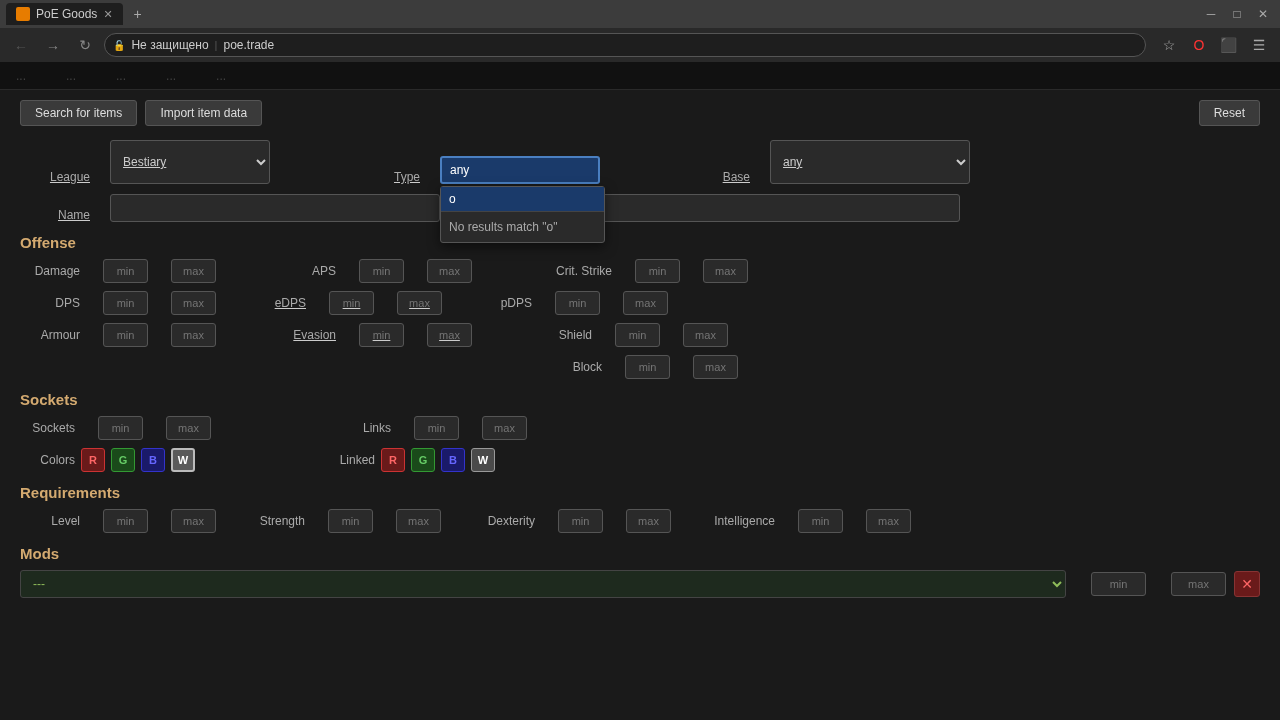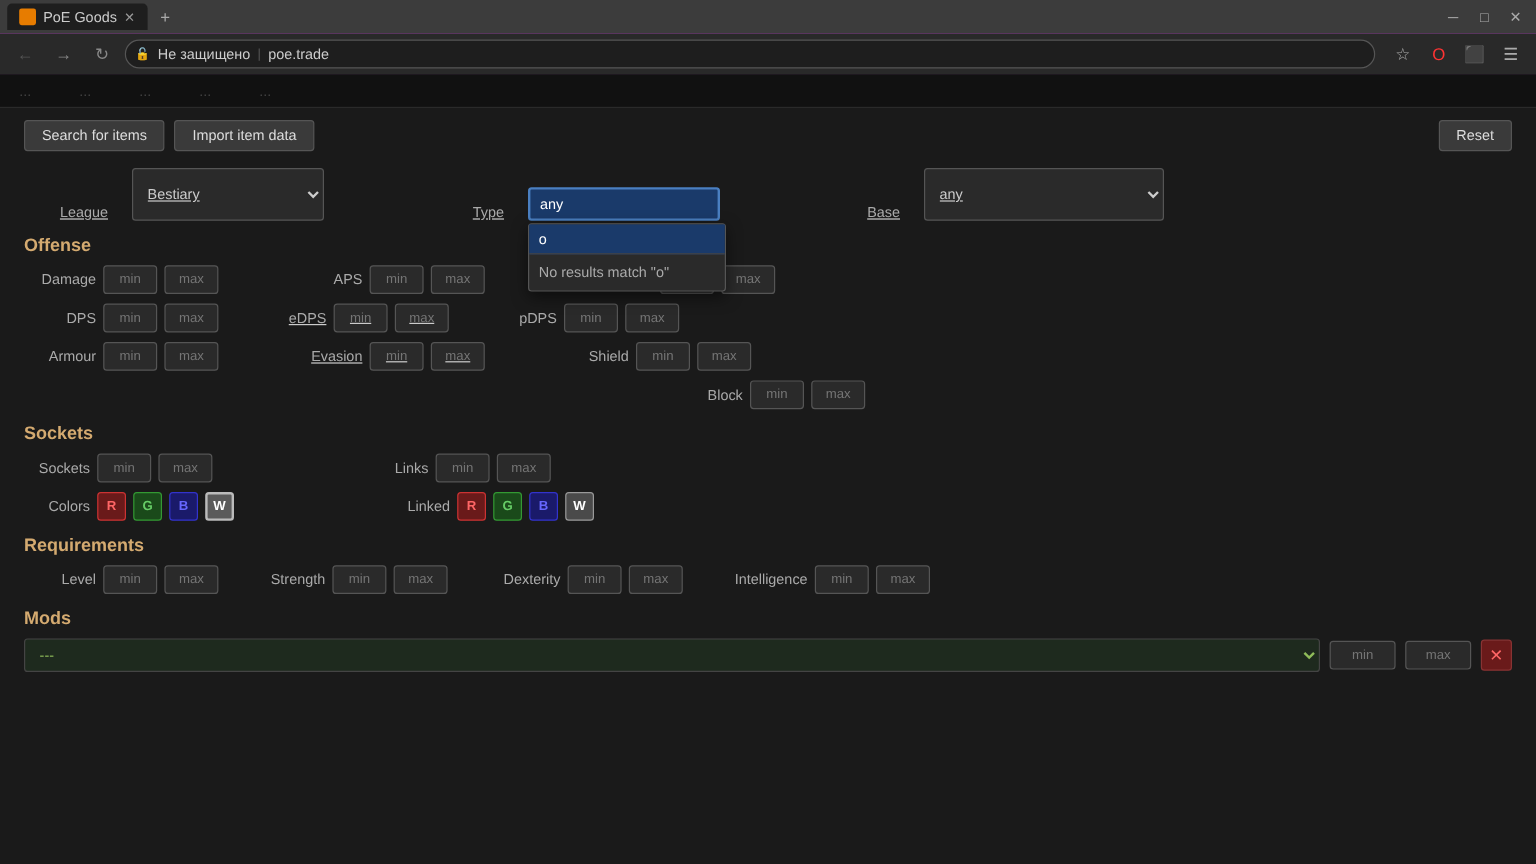--- a/index.html
+++ b/index.html
@@ -259,20 +259,21 @@
     .stat-input {
       background: #2a2a2a;
       border: 1px solid #555;
       color: #ccc;
       padding: 3px 5px;
       font-size: 11px;
       border-radius: 3px;
       width: 45px;
       height: 24px;
       text-align: center;
+      margin-left: 17px;
     }
 
     
     .socket-color-btn {
       width: 24px;
       height: 24px;
       border-radius: 3px;
       border: 1px solid #555;
       color: #fff;
       font-size: 11px;
@@ -395,20 +396,25 @@
           <div class="dropdown-no-results">No results match "o"</div>
         </div>
       </div>
 
       <span class="form-label" style="margin-left:60px;">Base</span>
       <select class="form-select" style="width:200px;">
         <option>any</option>
       </select>
     </div>
 
+    <div class="form-row">
+      <span class="form-label">Name</span>
+      <input class="form-input name-input-wide" type="text" style="">
+      <input class="form-input" style="width: 500px;" type="text">
+    </div>
 
     <div class="section-header">Offense</div>
     <div style="display:flex; gap:30px; margin-bottom:8px;">
 
       <div class="stat-item">
         <span class="stat-label">Damage</span>
         <input class="stat-input" type="text" placeholder="min" style="">
         <input class="stat-input" type="text" placeholder="max" style="">
       </div>
 

